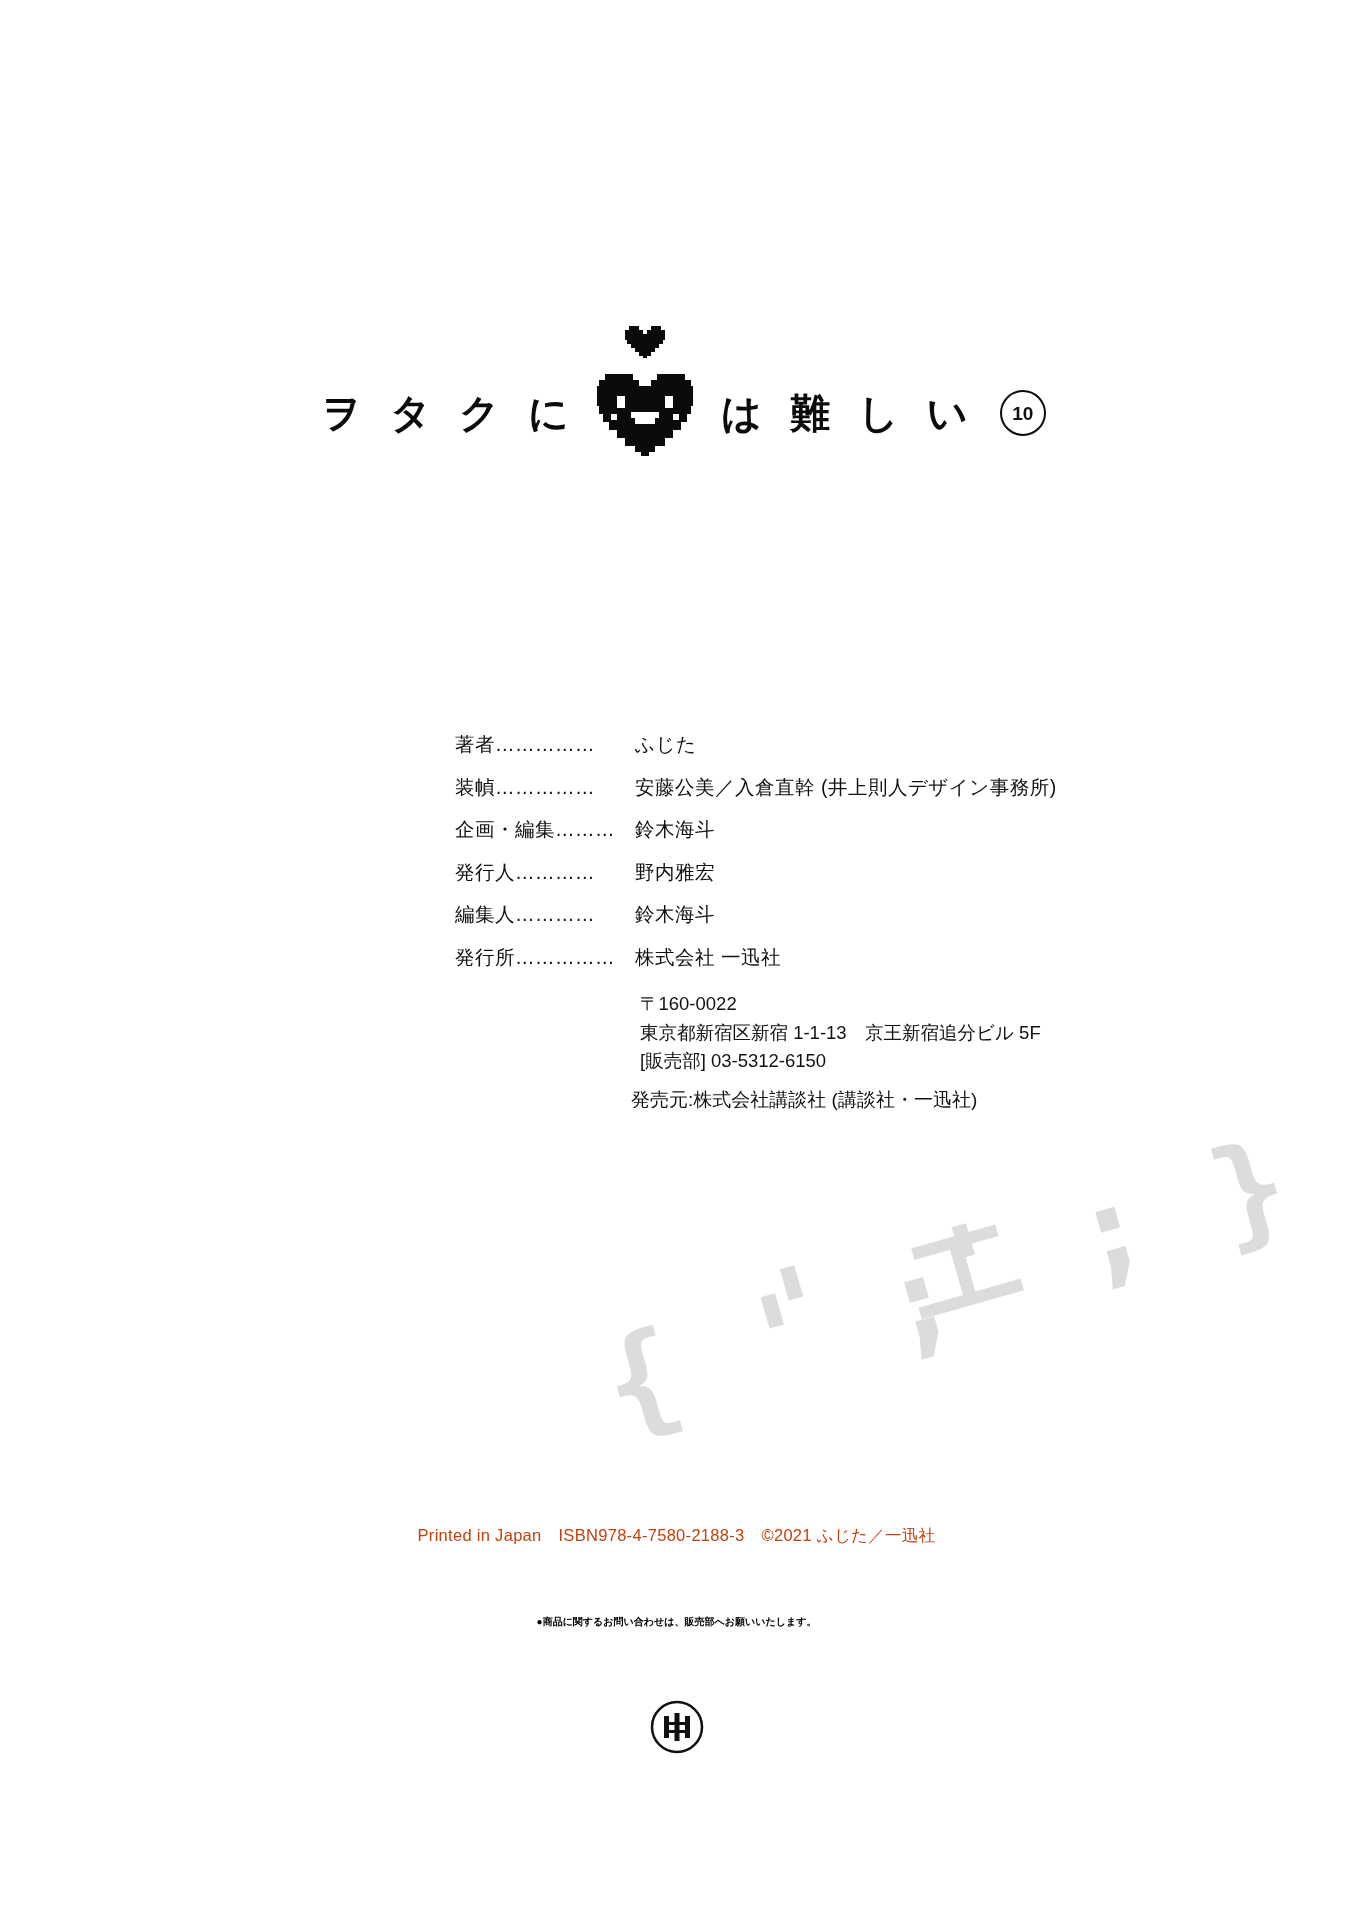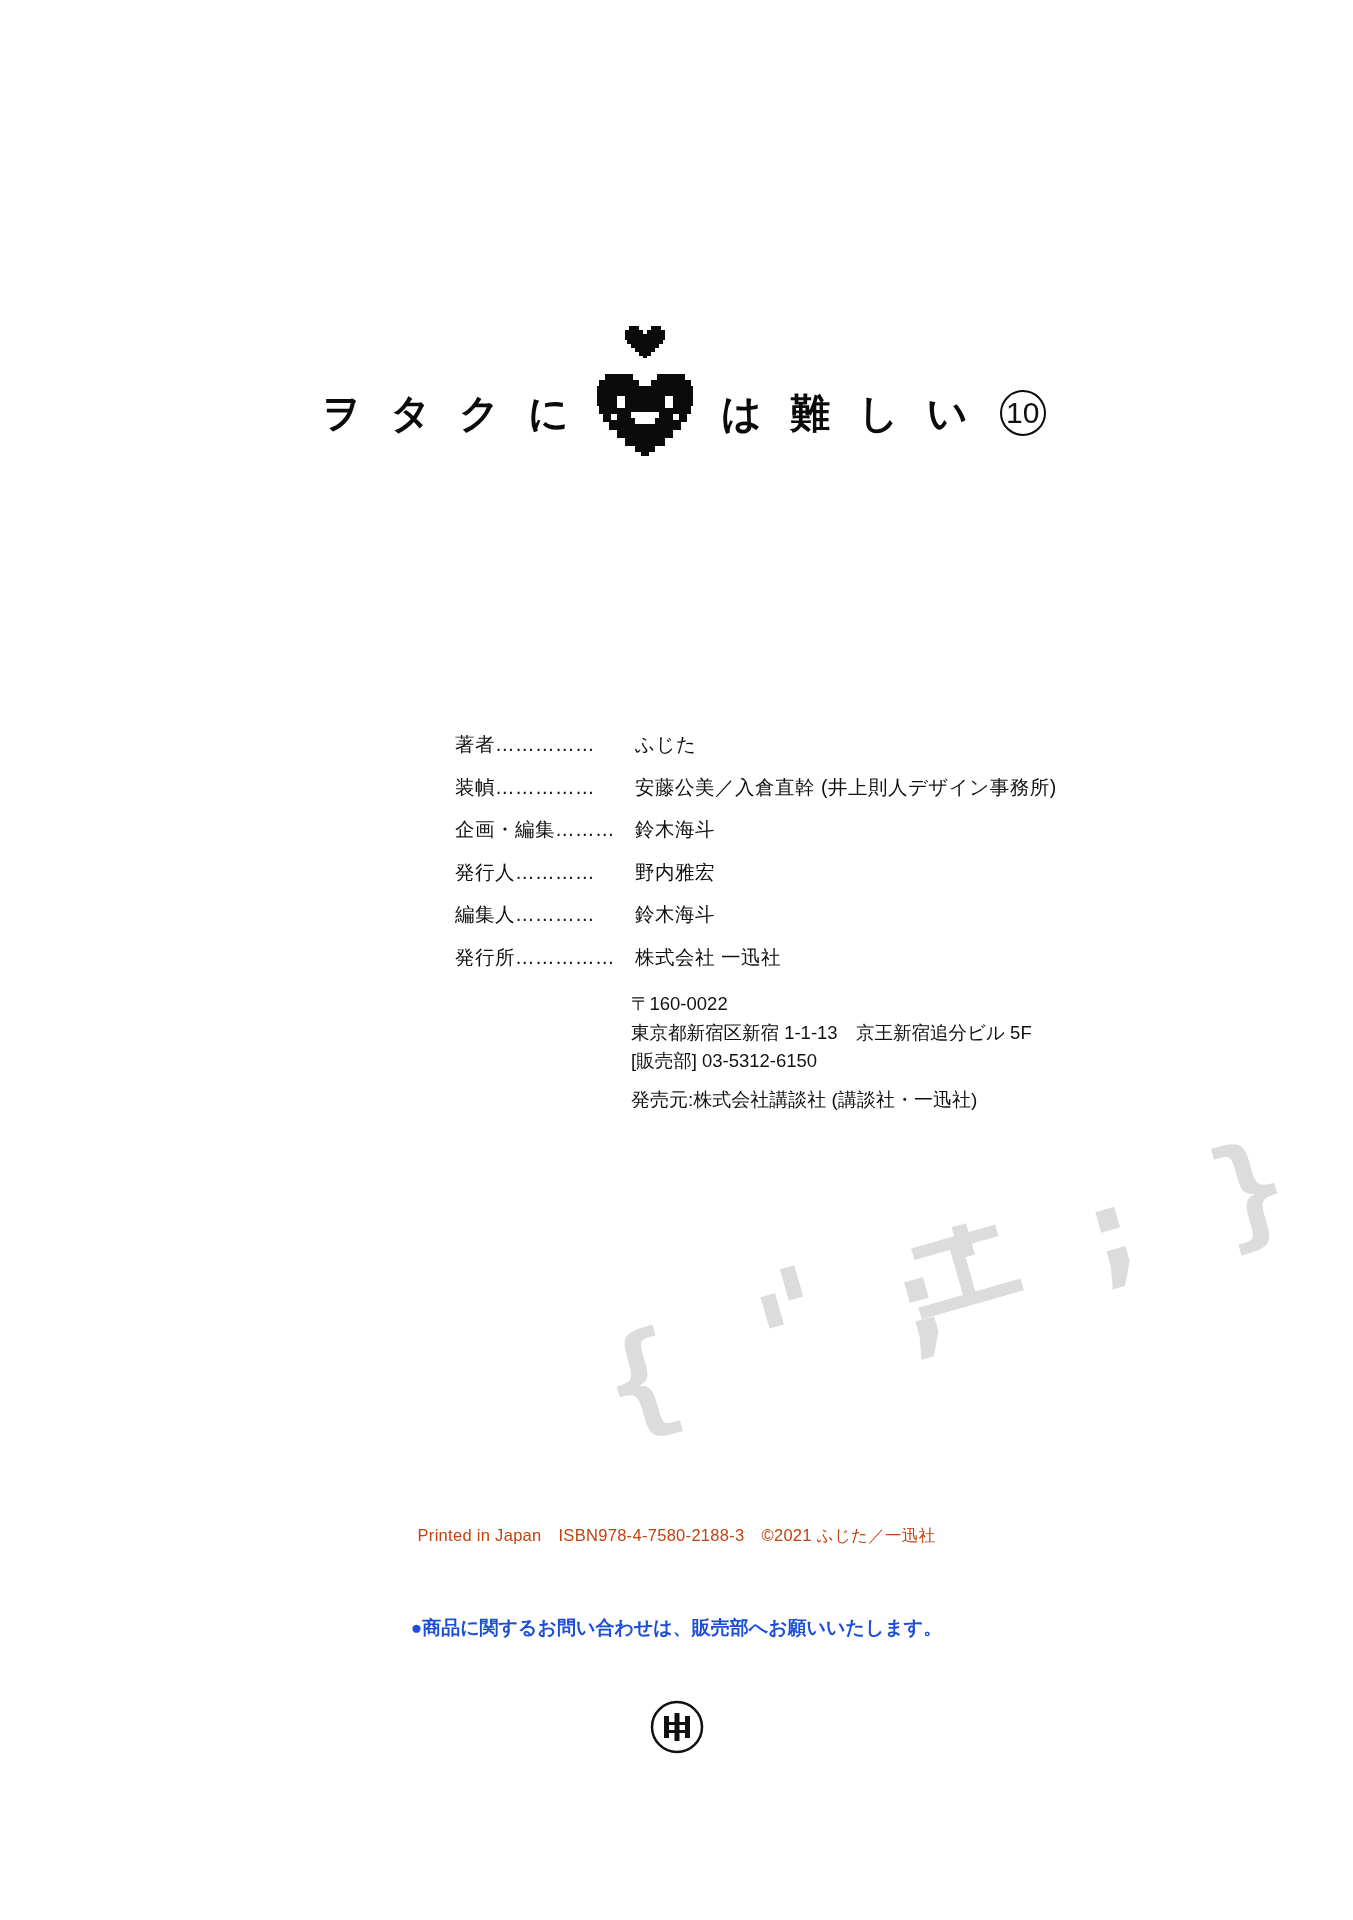--- a/index.html
+++ b/index.html
@@ -57,22 +57,22 @@
     transform: translateX(-50%);
   }
   .vol-badge {
     width: 42px;
     height: 42px;
     border: 2.5px solid #0b0b0b;
     border-radius: 50%;
     display: flex;
     align-items: center;
     justify-content: center;
-    font-size: 30px;
-    font-weight: 400;
+    font-size: 19px;
+    font-weight: 700;
     margin-left: 18px;
     line-height: 1;
   }
 
   
   .credits {
     position: absolute;
     top: 735px;
     left: 455px;
     font-size: 19.5px;
@@ -91,21 +91,21 @@
   }
   .credit-value {
     white-space: nowrap;
     letter-spacing: 0.5px;
   }
   .pub-lines {
     margin-top: 8px;
     line-height: 1.55;
     font-size: 18.5px;
   }
-  .pub-lines div { white-space: nowrap; }
+  .pub-lines div { white-space: nowrap; margin-left: 9px; }
   .distributor {
     margin-top: 14px;
     margin-left: 176px;
     font-size: 19px;
     white-space: nowrap;
   }
 
   
   .watermark {
     position: absolute;
@@ -140,23 +140,23 @@
     letter-spacing: 0.3px;
     color: #c2410c;
   }
   .footer-isbn span { margin: 0 6px; }
   .footer-note {
     position: absolute;
     top: 1615px;
     left: 0;
     width: 100%;
     text-align: center;
-    font-size: 19px;
-    font-weight: 700;
-    color: #1d4ed8;
+    font-size: 10px;
+    font-weight: 700;
+    color: #000000;
   }
   .publisher-mark {
     position: absolute;
     top: 1700px;
     left: 50%;
     transform: translateX(-50%);
     width: 54px;
     height: 54px;
   }
 </style>

